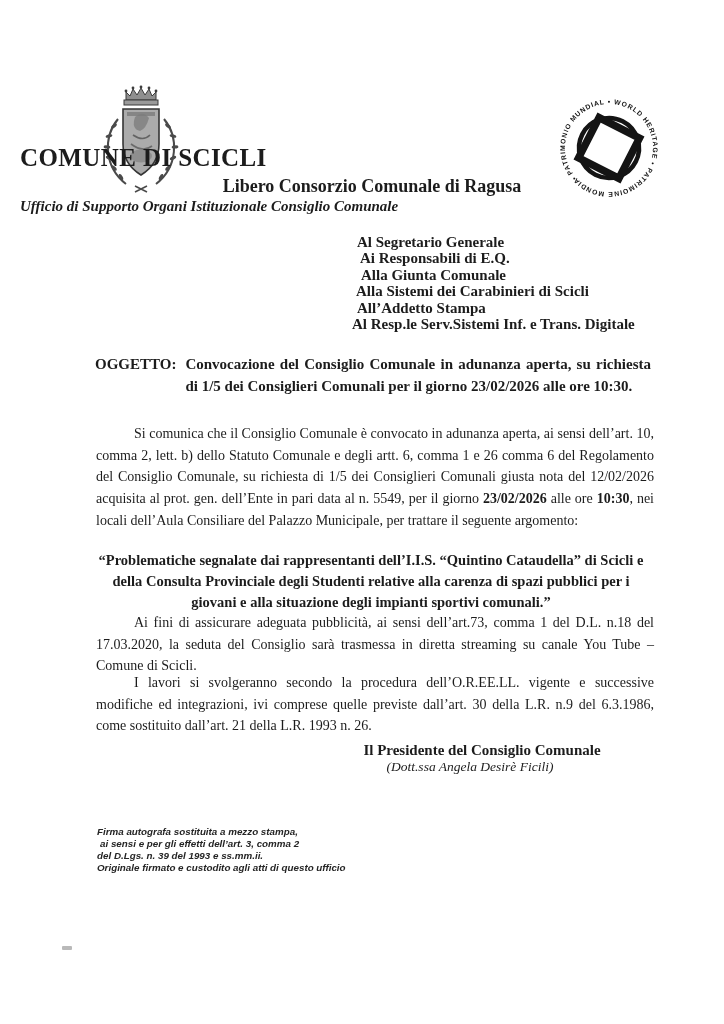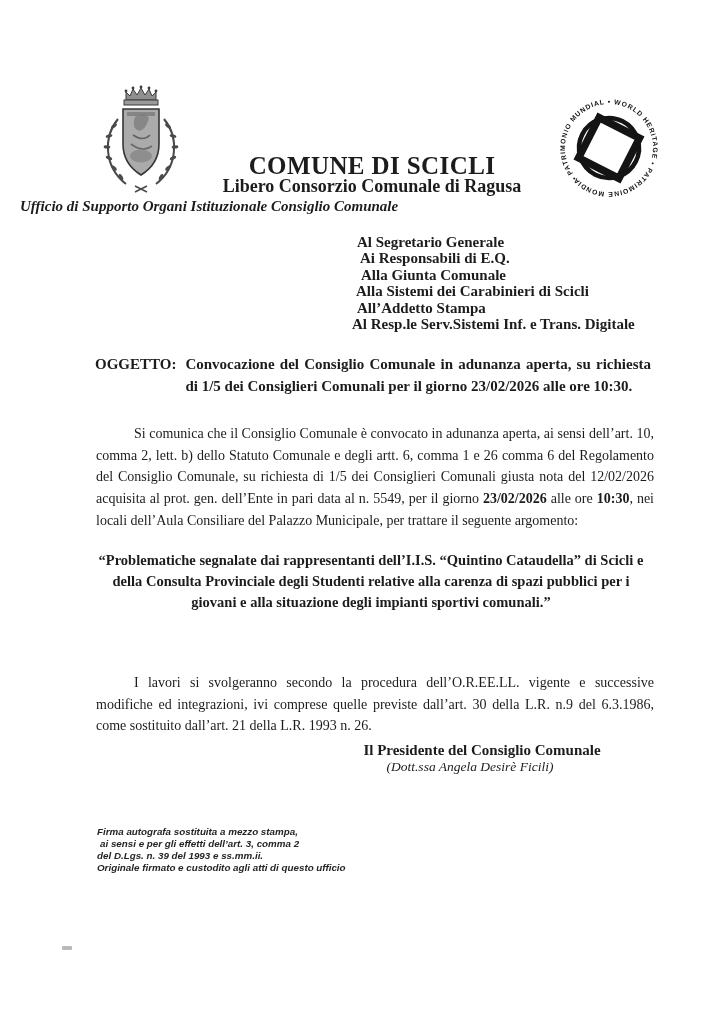--- a/index.html
+++ b/index.html
@@ -5,21 +5,21 @@
   html,body { margin:0; padding:0; background:#ffffff; }
   .page {
     position:relative; width:724px; height:1024px; background:#ffffff;
     font-family:"Liberation Serif", serif; color:#1c1c1c; overflow:hidden;
   }
   .abs { position:absolute; }
 
   
   .coat { left:93px; top:83px; width:96px; height:116px; }
   .unesco { left:556px; top:94px; width:106px; height:108px; }
-  .doc-title   { left:20px; top:152px; width:704px; text-align:center;
+  .doc-title   { left:20px; top:144px; width:704px; text-align:left;
                  font-size:25px; font-weight:bold; letter-spacing:.4px; }
   .doc-subtitle{ left:20px; top:176px; width:704px; text-align:center;
                  font-size:18px; font-weight:bold; }
   .doc-office  { left:20px; top:198px; width:704px; text-align:left;
                  font-size:15px; font-weight:bold; font-style:italic; }
 
   
   .recipients { left:352px; top:234px; font-size:15px; font-weight:bold; line-height:16.4px; }
   .recipients div:nth-child(1){ padding-left:5px; }
   .recipients div:nth-child(2){ padding-left:8px; }
@@ -131,20 +131,21 @@
 
   <div class="abs subject">
     <span class="subject-label">OGGETTO:</span>
     <span class="subject-text">Convocazione del Consiglio Comunale in adunanza aperta, su richiesta di 1/5 dei Consiglieri Comunali per il giorno 23/02/2026 alle ore 10:30.</span>
   </div>
 
   <p class="bodyp p1"><span>Si comunica che il Consiglio Comunale è convocato in adunanza aperta, ai sensi dell’art. 10, comma 2, lett. b) dello Statuto Comunale e degli artt. 6, comma 1 e 26 comma 6 del Regolamento del Consiglio Comunale, su richiesta di 1/5 dei Consiglieri Comunali giusta nota del 12/02/2026 acquisita al prot. gen. dell’Ente in pari data al n. 5549, per il giorno </span><b>23/02/2026</b><span> alle ore </span><b>10:30</b><span>, nei locali dell’Aula Consiliare del Palazzo Municipale, per trattare il seguente argomento:</span></p>
 
   <p class="quote">“Problematiche segnalate dai rappresentanti dell’I.I.S. “Quintino Cataudella” di Scicli e della Consulta Provinciale degli Studenti relative alla carenza di spazi pubblici per i giovani e alla situazione degli impianti sportivi comunali.”</p>
 
+  <p class="bodyp p2">Ai fini di assicurare adeguata pubblicità, ai sensi dell’art.73, comma 1 del D.L. n.18 del 17.03.2020, la seduta del Consiglio sarà trasmessa in diretta streaming su canale You Tube – Comune di Scicli.</p>
 
   <p class="bodyp p3">I lavori si svolgeranno secondo la procedura dell’O.R.EE.LL. vigente e successive modifiche ed integrazioni, ivi comprese quelle previste dall’art. 30 della L.R. n.9 del 6.3.1986, come sostituito dall’art. 21 della L.R. 1993 n. 26.</p>
 
   <div class="abs signature">
     <div class="sig-title">Il Presidente del Consiglio Comunale</div>
     <div class="sig-name">(Dott.ssa Angela Desirè Ficili)</div>
   </div>
 
   <div class="abs footer-note">
     <div>Firma autografa sostituita a mezzo stampa,</div>

